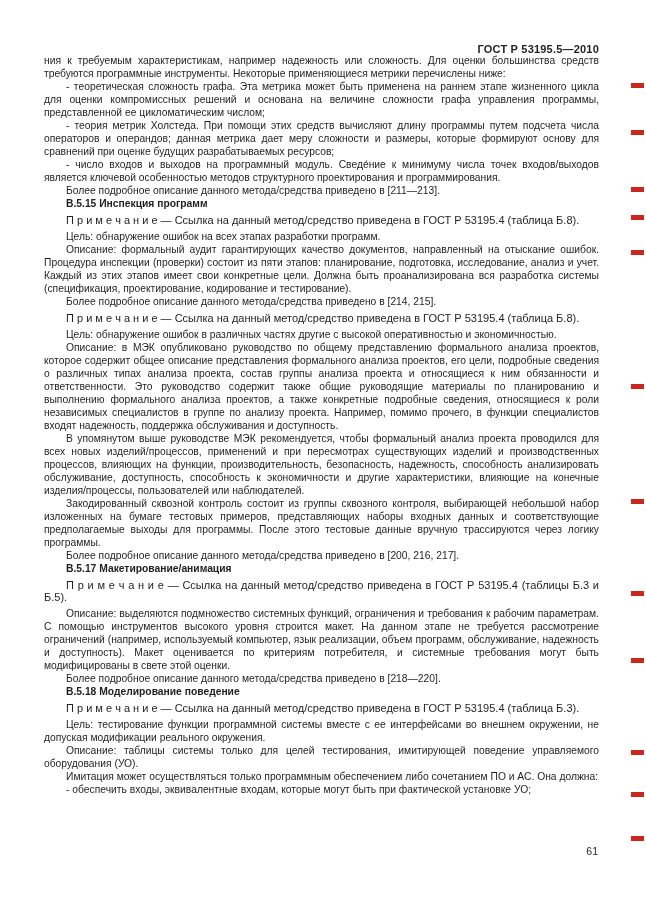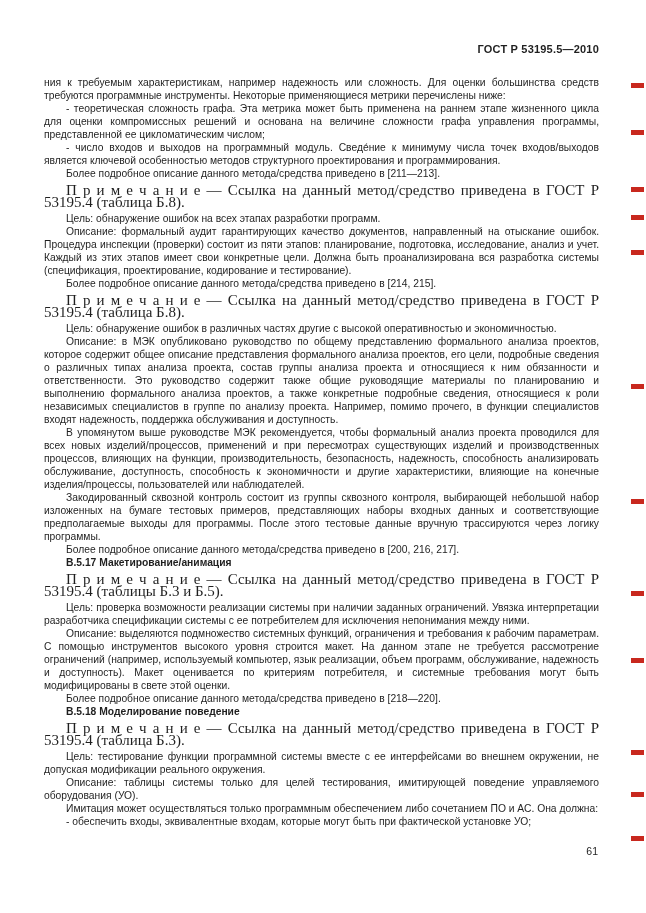--- a/index.html
+++ b/index.html
@@ -15,36 +15,35 @@
   .page-header {
     position: absolute;
     top: 43px; right: 47px;
     font-size: 11px;
     font-weight: bold;
     letter-spacing: 0.2px;
     padding-left: 12px;
   }
   .document-body {
     position: absolute;
-    top: 76px; left: 44px; right: 47px;
+    top: 54px; left: 44px; right: 47px;
     text-align: justify;
   }
   .document-body p {
     margin: 0;
     font-size: 10.3px;
     line-height: 13px;
     text-indent: 22px;
   }
   .document-body p.continuation { text-indent: 0; }
   .document-body p.heading { font-weight: bold; }
   .document-body p.note {
-    font-size: 15px;
+    font-size: 11px;
     line-height: 12px;
     margin: 4px 0;
-    font-family: Liberation Serif, serif;
   }
   .page-number {
     position: absolute;
     top: 845px; right: 48px;
     font-size: 10.5px;
   }
   .marker-layer { position: absolute; inset: 0; pointer-events: none; }
   .change-marker {
     position: absolute;
     left: 631px;
@@ -53,35 +52,36 @@
 </style>
 </head>
 <body>
 
 <div class="page">
   <div class="page-header">ГОСТ Р 53195.5—2010</div>
 
   <div class="document-body">
       <p class="continuation">ния к требуемым характеристикам, например надежность или сложность.  Для  оценки большинства средств требуются программные инструменты. Некоторые применяющиеся метрики перечислены ниже:</p>
       <p class="paragraph">- теоретическая сложность графа. Эта метрика может быть применена на раннем этапе жизненного цикла для оценки компромиссных решений и основана на величине сложности графа управления программы, представленной ее цикломатическим числом;</p>
+      <p class="paragraph">- теория метрик Холстеда. При помощи этих средств вычисляют длину программы путем подсчета числа операторов и операндов; данная метрика дает меру сложности и размеры, которые формируют основу для сравнений при оценке будущих разрабатываемых ресурсов;</p>
       <p class="paragraph">- число входов и выходов на программный модуль. Сведе́ние к минимуму числа точек входов/выходов является ключевой особенностью методов структурного проектирования и программирования.</p>
       <p class="paragraph">Более подробное описание данного метода/средства приведено в [211—213].</p>
+      <p class="heading">В.5.15 Инспекция программ</p>
       <p class="note">П р и м е ч а н и е  — Ссылка на данный метод/средство приведена в ГОСТ Р 53195.4 (таблица Б.8).</p>
       <p class="paragraph">Цель: обнаружение ошибок на всех этапах разработки программ.</p>
       <p class="paragraph">Описание: формальный аудит гарантирующих качество документов, направленный на отыскание ошибок. Процедура инспекции (проверки) состоит из пяти этапов: планирование, подготовка, исследование, анализ и учет. Каждый из этих этапов имеет свои конкретные цели. Должна быть проанализирована вся разработка системы (спецификация, проектирование, кодирование и тестирование).</p>
       <p class="paragraph">Более подробное описание данного метода/средства приведено в [214, 215].</p>
       <p class="note">П р и м е ч а н и е  — Ссылка на данный метод/средство приведена в ГОСТ Р 53195.4  (таблица Б.8).</p>
       <p class="paragraph">Цель: обнаружение ошибок в различных частях другие с высокой оперативностью и экономичностью.</p>
       <p class="paragraph">Описание: в МЭК опубликовано руководство по общему представлению формального анализа проектов, которое содержит общее описание представления формального анализа проектов, его цели, подробные сведения о различных типах анализа проекта, состав группы анализа проекта и относящиеся к ним обязанности и ответственности. Это руководство содержит также общие руководящие материалы по планированию и выполнению формального анализа проектов, а также конкретные подробные сведения, относящиеся к роли независимых специалистов в группе по анализу проекта. Например, помимо прочего, в функции специалистов входят надежность, поддержка обслуживания и доступность.</p>
       <p class="paragraph">В упомянутом выше руководстве МЭК рекомендуется, чтобы формальный анализ проекта проводился для всех новых изделий/процессов, применений и при пересмотрах существующих изделий и производственных процессов, влияющих на функции, производительность, безопасность, надежность, способность анализировать обслуживание, доступность, способность к экономичности и другие характеристики, влияющие на конечные изделия/процессы, пользователей или наблюдателей.</p>
       <p class="paragraph">Закодированный сквозной контроль состоит из группы сквозного контроля, выбирающей небольшой набор изложенных на бумаге тестовых примеров, представляющих наборы входных данных и соответствующие предполагаемые выходы для программы. После этого тестовые данные вручную трассируются через логику программы.</p>
       <p class="paragraph">Более подробное описание данного метода/средства приведено в [200, 216, 217].</p>
       <p class="heading">В.5.17 Макетирование/анимация</p>
       <p class="note">П р и м е ч а н и е  — Ссылка на данный метод/средство приведена в ГОСТ Р 53195.4  (таблицы Б.3 и Б.5).</p>
-      <p class="paragraph">Цель: проверка возможности реализации системы при наличии заданных ограничений. Увязка интерпретации разработчика спецификации системы с ее потребителем для исключения непонимания между ними.</p>
       <p class="paragraph">Описание: выделяются подмножество системных функций, ограничения и требования к рабочим параметрам. С помощью инструментов высокого уровня строится макет. На данном этапе не требуется рассмотрение ограничений (например, используемый компьютер, язык реализации, объем программ, обслуживание, надежность и доступность). Макет оценивается по критериям потребителя, и системные требования могут быть модифицированы в свете этой оценки.</p>
       <p class="paragraph">Более подробное описание данного метода/средства приведено в [218—220].</p>
       <p class="heading">В.5.18 Моделирование поведение</p>
       <p class="note">П р и м е ч а н и е  — Ссылка на данный метод/средство приведена в ГОСТ Р 53195.4 (таблица Б.3).</p>
       <p class="paragraph">Цель: тестирование функции программной системы вместе с ее интерфейсами во внешнем окружении, не допуская модификации реального окружения.</p>
       <p class="paragraph">Описание: таблицы системы только для целей тестирования, имитирующей поведение управляемого оборудования (УО).</p>
       <p class="paragraph">Имитация  может  осуществляться  только  программным обеспечением либо сочетанием ПО и АС. Она должна:</p>
       <p class="paragraph">- обеспечить входы, эквивалентные входам, которые могут быть при фактической установке УО;</p>
     </div>
 

